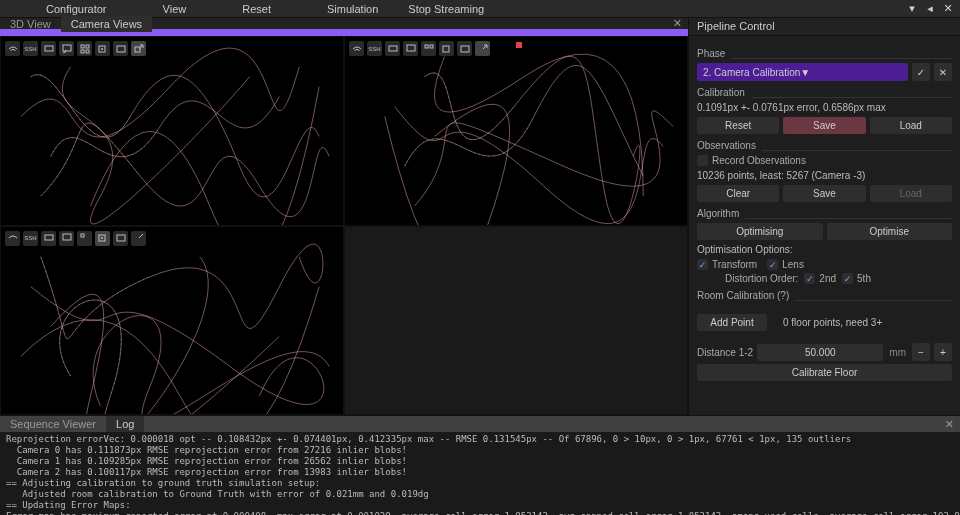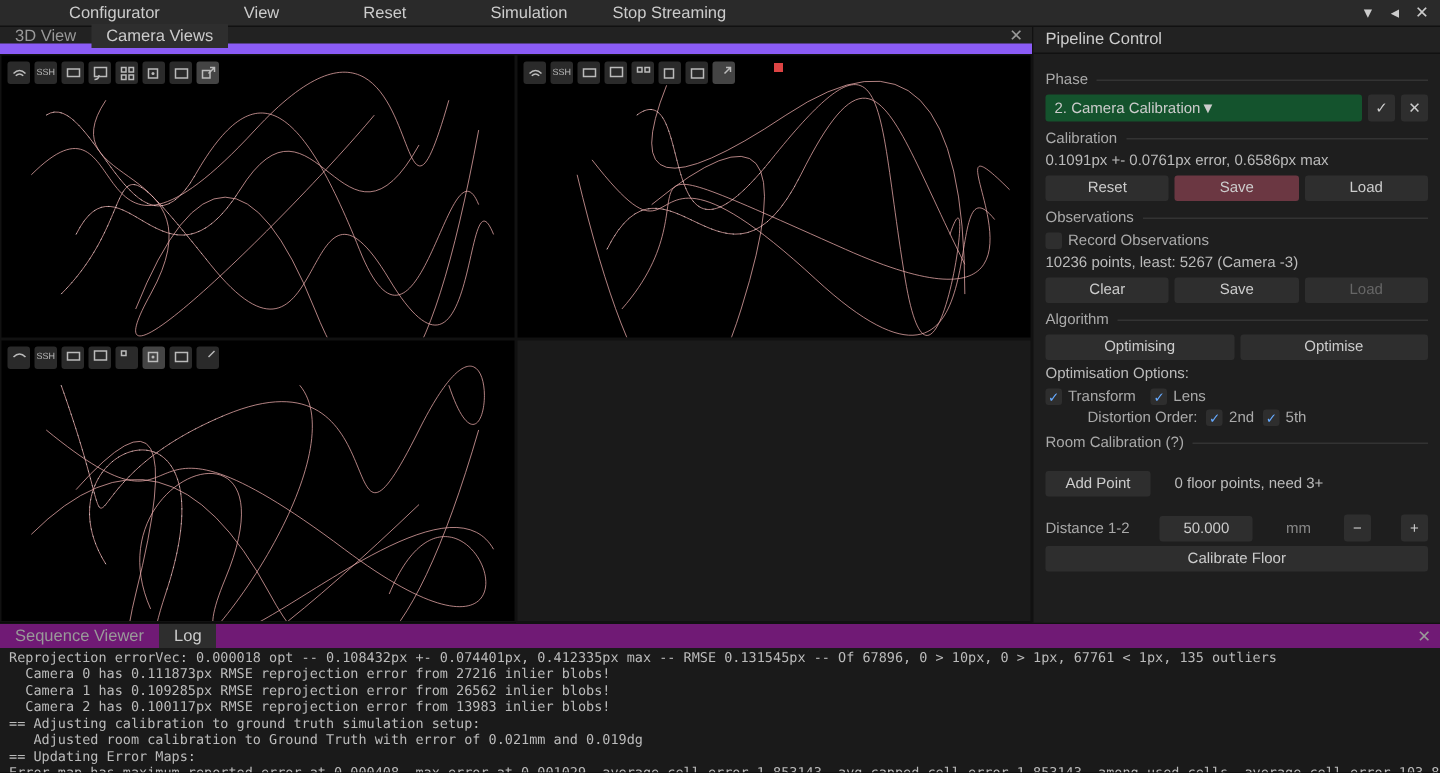--- a/index.html
+++ b/index.html
@@ -20,42 +20,42 @@
 .cams { flex: 1; display: grid; grid-template-columns: 1fr 1fr; grid-template-rows: 1fr 1fr; background: #000; }
 .cam { position: relative; background: #000; border: 1px solid #111; overflow: hidden; }
 .cam-toolbar { position: absolute; top: 4px; left: 4px; display: flex; gap: 3px; z-index: 2; }
 .cam-icon { width: 15px; height: 15px; background: #2a2a2a; border-radius: 2px; color: #bbb; display: flex; align-items: center; justify-content: center; cursor: pointer; font-size: 9px; }
 .cam-icon.active { background: #444; }
 .red-dot { position: absolute; top: 5px; left: 50%; width: 6px; height: 6px; background: #d44; }
 .scribble { position: absolute; inset: 0; }
 .right-panel { width: 272px; background: #1e1e1e; border-left: 1px solid #111; display: flex; flex-direction: column; }
 .panel-header { height: 18px; background: #222; padding: 2px 8px; color: #ccc; border-bottom: 1px solid #111; }
 .panel-body { padding: 6px 8px; font-size: 10px; color: #aaa; overflow-y: auto; }
-.section-label { display: flex; align-items: center; margin: 6px 0 4px; color: #aaa; }
+.section-label { display: flex; align-items: flex-end; margin: 6px 0 4px; color: #aaa; }
 .section-label::before { content: ''; }
 .section-line { flex: 1; height: 1px; background: #333; margin-left: 6px; }
 .dropdown-row { display: flex; gap: 4px; }
-.dropdown { flex: 1; background: #14532d; padding: 3px 6px; border-radius: 2px; color: #ccc; display: flex; align-items: center; justify-content: flex-start; cursor: pointer; }
+.dropdown { flex: 1; background: #4c1d95; padding: 3px 6px; border-radius: 2px; color: #ccc; display: flex; align-items: center; justify-content: flex-start; cursor: pointer; }
 .small-btn { width: 18px; height: 18px; background: #2e2e2e; border-radius: 2px; display: flex; align-items: center; justify-content: center; color: #ccc; cursor: pointer; }
 .info-text { color: #bbb; margin: 4px 0; font-size: 10px; }
 .btn-row { display: flex; gap: 4px; margin: 3px 0; }
 .btn { flex: 1; background: #2e2e2e; padding: 3px 4px; border-radius: 2px; text-align: center; color: #ccc; cursor: pointer; font-size: 10px; }
 .btn.primary { background: #6b3742; }
 .btn.disabled { color: #666; }
 .check-row { display: flex; gap: 10px; margin: 3px 0; align-items: center; }
 .check { display: flex; align-items: flex-end; gap: 4px; }
 .check-box { width: 11px; height: 11px; background: #2e2e2e; border-radius: 2px; display: flex; align-items: center; justify-content: center; }
 .check-box.on::after { content: '✓'; color: #6af; font-size: 9px; }
 .dist-row { display: flex; gap: 6px; margin: 3px 0; align-items: center; padding-left: 28px; }
-.input-row { display: flex; gap: 20px; margin: 3px 0; align-items: center; }
+.input-row { display: flex; gap: 4px; margin: 3px 0; align-items: center; }
 .num-input { flex: 1; background: #2e2e2e; padding: 3px 6px; border-radius: 2px; text-align: center; color: #ccc; }
 .unit { color: #888; padding: 0 2px; }
 .wide-btn { background: #2e2e2e; padding: 3px 6px; border-radius: 2px; text-align: center; color: #ccc; cursor: pointer; margin: 3px 0; }
 .bottom { height: 100px; background: #1a1a1a; border-top: 1px solid #111; display: flex; flex-direction: column; }
-.bottom-tabs { height: 16px; display: flex; align-items: center; background: #701a75; }
+.bottom-tabs { height: 16px; display: flex; align-items: center; background: #404040; }
 .bottom-close { margin-left: auto; padding: 0 6px; color: #999; cursor: pointer; }
 .log-text { flex: 1; padding: 2px 6px; font-family: monospace; font-size: 9px; line-height: 11px; color: #bbb; white-space: pre; overflow: hidden; }
 .add-pt-row { display: flex; gap: 4px; margin: 3px 0; align-items: center; }
 </style>
 </head>
 <body>
 
 <div class="menubar">
   <div class="menubar-left">
     <div class="menu-item">Configurator</div>

